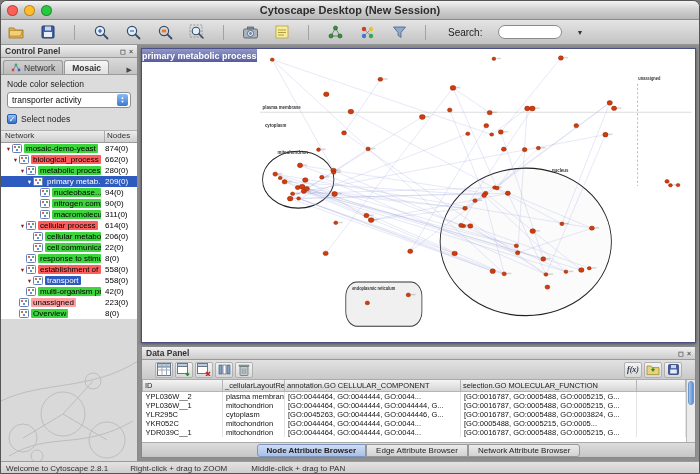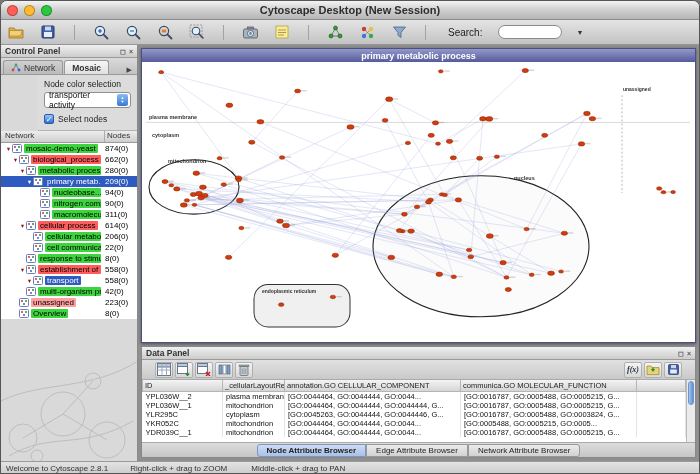--- a/index.html
+++ b/index.html
@@ -27,21 +27,21 @@
   .panel-header{height:13px;background:linear-gradient(#f0f0f0,#cccccc);border-bottom:1px solid #9a9a9a;
                 display:flex;align-items:center;font-size:8.5px;font-weight:bold;color:#333;padding:0 4px;flex:none;}
   .ph-icons{margin-left:auto;display:flex;gap:3px;align-items:center;}
   .ph-ic{font-size:7px;color:#555;line-height:1;}
   .cp-tabs{height:17px;display:flex;align-items:flex-end;background:linear-gradient(#dadada,#c2c2c2);
            border-bottom:1px solid #9a9a9a;padding:0 2px;gap:1px;flex:none;}
   .cp-tab{height:14px;display:flex;align-items:center;gap:3px;padding:0 7px;font-size:8.5px;color:#333;
           background:linear-gradient(#cfcfcf,#bbbbbb);border:1px solid #999;border-bottom:none;border-radius:3px 3px 0 0;}
   .cp-tab.active{background:linear-gradient(#f6f6f6,#e0e0e0);font-weight:bold;}
   .cp-tab-arrow{margin-left:auto;font-size:7px;color:#444;border:none;background:transparent;padding:0 3px;}
-  .cp-section{padding:4px 6px 6px;border-bottom:1px solid #b3b3b3;background:#dcdcdc;flex:none;margin-left:37px;}
+  .cp-section{padding:4px 6px 6px;border-bottom:1px solid #b3b3b3;background:#dcdcdc;flex:none;}
   .cp-label{font-size:8.5px;color:#222;margin-bottom:3px;}
   .dropdown{height:16px;background:#fff;border:1px solid #8f8f8f;border-radius:3px;display:flex;align-items:center;
             font-size:8.5px;padding:0 2px 0 4px;color:#111;}
   .dd-arrows{margin-left:auto;width:11px;height:12px;background:linear-gradient(#8cbcf4,#3a78d0);border-radius:2px;
              color:#fff;font-size:4px;line-height:4.5px;display:flex;flex-direction:column;align-items:center;justify-content:center;}
   .checkbox-row{display:flex;align-items:center;gap:4px;margin-top:6px;font-size:8.5px;color:#222;}
   .cb{width:10px;height:10px;background:linear-gradient(#93c3f7,#2f6fd0);border:1px solid #2a5aa8;border-radius:2px;
       color:#fff;font-size:8px;line-height:9px;text-align:center;flex:none;}
   .tree-header{height:12px;display:flex;background:linear-gradient(#ededed,#cfcfcf);border-bottom:1px solid #9a9a9a;
                font-size:8px;color:#333;flex:none;}
@@ -55,21 +55,21 @@
   .tree-row.sel .t-tgl{color:#fff;}
   .t-ico{flex:none;margin-right:2px;}
   .t-lbl{white-space:nowrap;overflow:hidden;padding:0 2px;border-radius:1px;color:#000;}
   .t-lbl.green{background:#3ed43e}.t-lbl.red{background:#ff5c5c}.t-lbl.salmon{background:#ffa0a0}
   .t-lbl.blue{background:#2e5bbf;color:#fff}
   .t-cnt{position:absolute;left:104px;width:33px;white-space:nowrap;overflow:hidden;color:#000;}
   .tree-row.sel .t-cnt{color:#fff;}
   .cp-bg-art{flex:1;position:relative;background:#d9d9d9;overflow:hidden;}
   
   .right-col{flex:1;display:flex;flex-direction:column;background:#8f8f8f;padding:3px;gap:3px;min-width:0;}
-  .network-area{flex:1;display:flex;flex-direction:column;border:1px solid #4a4f86;background:#fff;min-height:0;
+  .network-area{flex:1;display:flex;flex-direction:row;border:1px solid #4a4f86;background:#fff;min-height:0;
                 box-shadow:0 1px 3px rgba(0,0,0,.45);}
   .nv-title{height:13px;background:linear-gradient(#9298c9,#565b9c);color:#fff;font-size:9px;font-weight:bold;
             display:flex;align-items:center;justify-content:center;flex:none;}
   .nv-canvas{flex:1;position:relative;background:#fff;min-height:0;}
   .nv-canvas svg{position:absolute;inset:0;width:100%;height:100%;}
   .rlbl{font-size:5.5px;font-weight:bold;fill:#333;}
   .rlbl-sm{font-size:5px;font-weight:bold;fill:#333;}
   
   .data-panel{height:112px;background:#d4d4d4;border:1px solid #888;display:flex;flex-direction:column;flex:none;}
   .dp-toolbar{height:20px;display:flex;align-items:center;gap:2px;padding:0 13px;
@@ -745,21 +745,21 @@
                 <col style="width:62px">
                 <col style="width:176px">
                 <col style="width:176px">
                 <col>
               </colgroup>
             <thead>
                 <tr id="dp-head">
                   <th>ID</th>
                   <th>_cellularLayoutRegion</th>
                   <th>annotation.GO CELLULAR_COMPONENT</th>
-                  <th>communica.GO MOLECULAR_FUNCTION</th>
+                  <th>selection.GO MOLECULAR_FUNCTION</th>
                   <th></th>
                 </tr>
               </thead>
             <tbody id="dp-body">
                 <tr>
                   <td>YPL036W__2</td>
                   <td>plasma membrane</td>
                   <td>[GO:0044464, GO:0044444, GO:0044...</td>
                   <td>[GO:0016787, GO:0005488, GO:0005215, G...</td>
                   <td></td>

